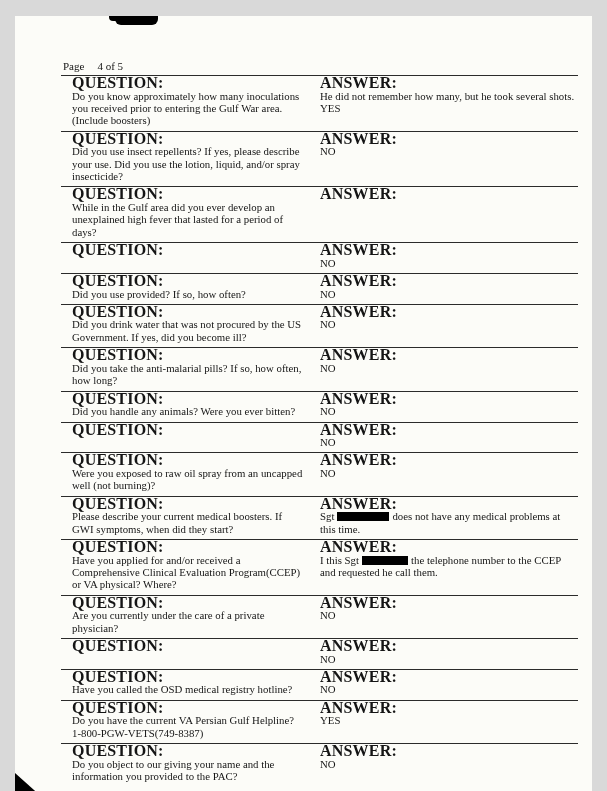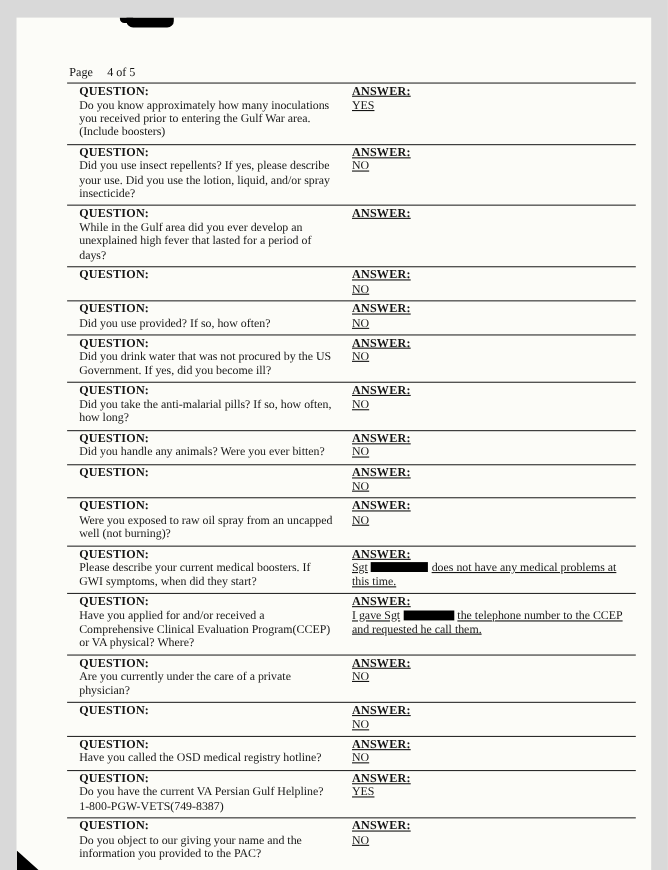--- a/index.html
+++ b/index.html
@@ -37,25 +37,24 @@
   }
   .qcol {
     flex: 0 0 259px;
     box-sizing: border-box;
     padding-left: 11px;
     padding-right: 16px;
   }
   .acol {
     flex: 1;
     padding-right: 2px;
-    text-decoration: underline;
   }
   .h {
     font-weight: bold;
-    font-size: 11px;
+    font-size: 16px;
     line-height: 12.5px;
     letter-spacing: 0.2px;
   }
   .t {
     font-size: 10.8px;
     line-height: 12.4px;
   }
   .redact {
     display: inline-block;
     background: #000;
@@ -100,20 +99,21 @@
 
   <div class="qa">
 
     <div class="row">
       <div class="qcol">
         <div class="h">QUESTION:</div>
         <div class="t">Do you know approximately how many inoculations you received prior to entering the Gulf War area. (Include boosters)</div>
       </div>
       <div class="acol">
         <div class="h">ANSWER:</div>
+        <div class="t">He did not remember how many, but he took several shots.</div>
         <div class="t">YES</div>
       </div>
     </div>
 
     <div class="row">
       <div class="qcol">
         <div class="h">QUESTION:</div>
         <div class="t">Did you use insect repellents?  If yes, please describe your use.  Did you use the lotion, liquid, and/or spray insecticide?</div>
       </div>
       <div class="acol">
@@ -219,21 +219,21 @@
       </div>
     </div>
 
     <div class="row">
       <div class="qcol">
         <div class="h">QUESTION:</div>
         <div class="t">Have you applied for and/or received a Comprehensive Clinical Evaluation Program(CCEP) or VA physical? Where?</div>
       </div>
       <div class="acol">
         <div class="h">ANSWER:</div>
-        <div class="t"><span>I gave Sgt</span><span class="redact small"></span><span>the telephone number to the CCEP and requested he call them.</span></div>
+        <div class="t"><span>I this Sgt</span><span class="redact small"></span><span>the telephone number to the CCEP and requested he call them.</span></div>
       </div>
     </div>
 
     <div class="row">
       <div class="qcol">
         <div class="h">QUESTION:</div>
         <div class="t">Are you currently under the care of a private physician?</div>
       </div>
       <div class="acol">
         <div class="h">ANSWER:</div>

